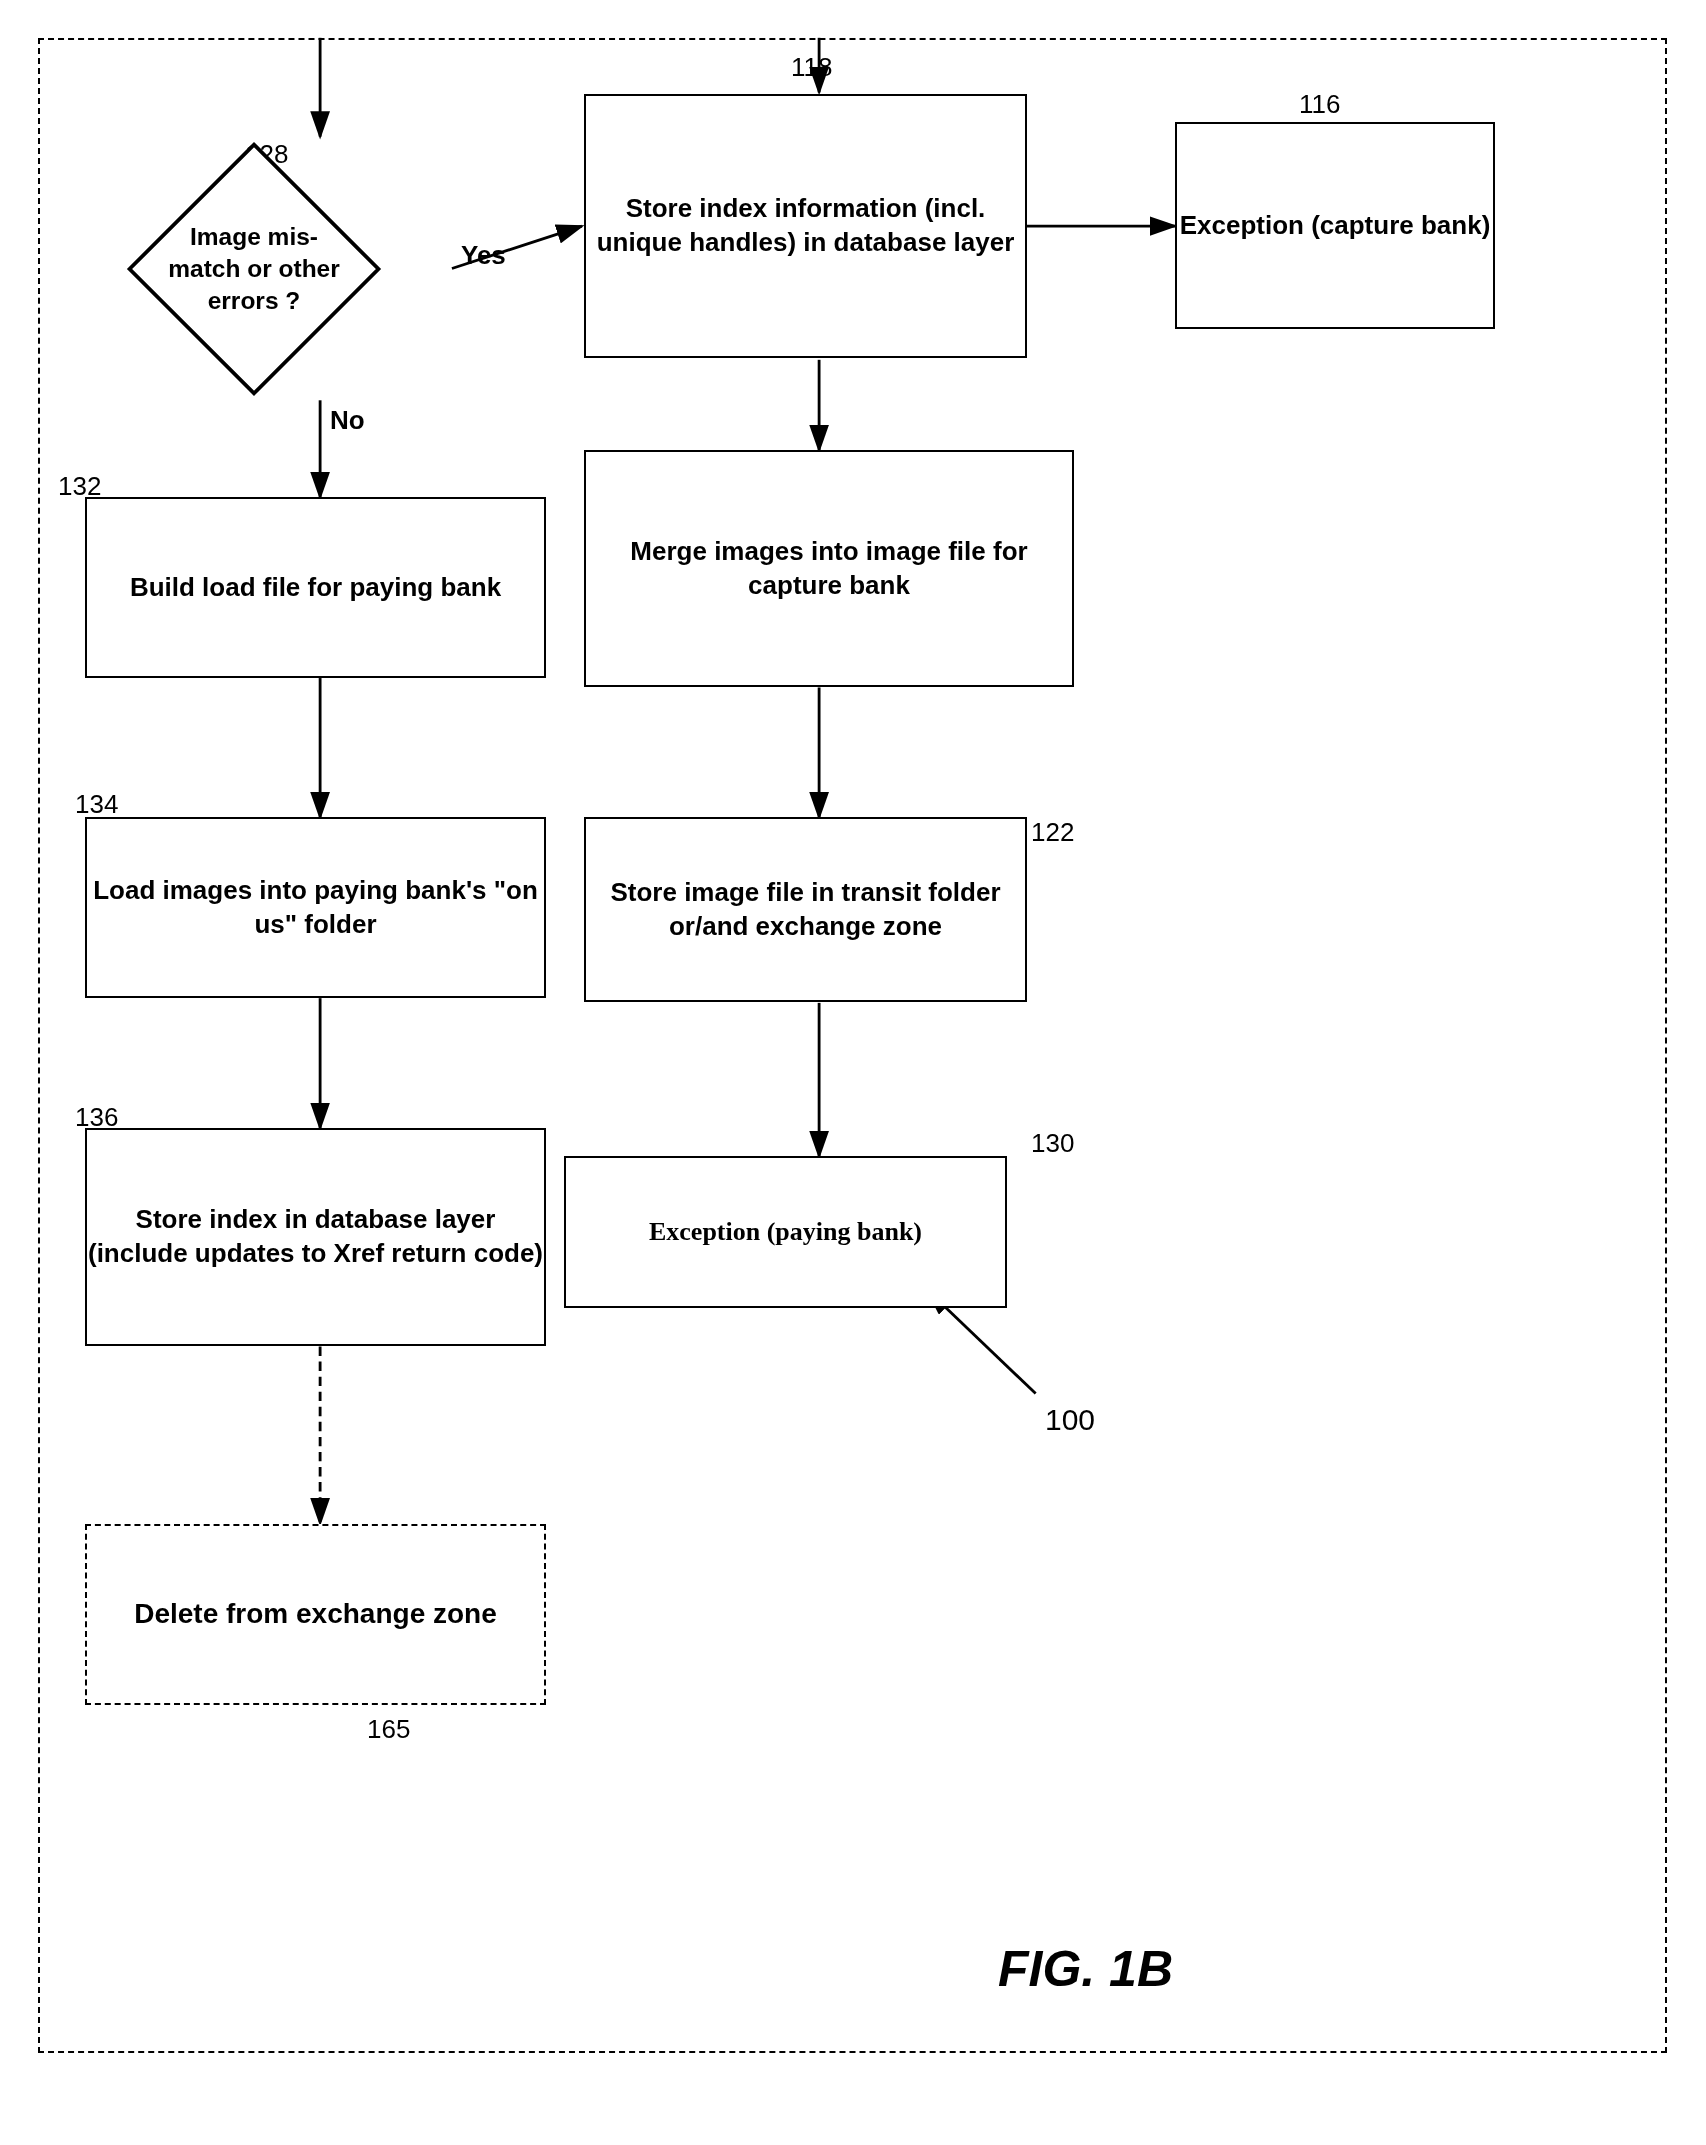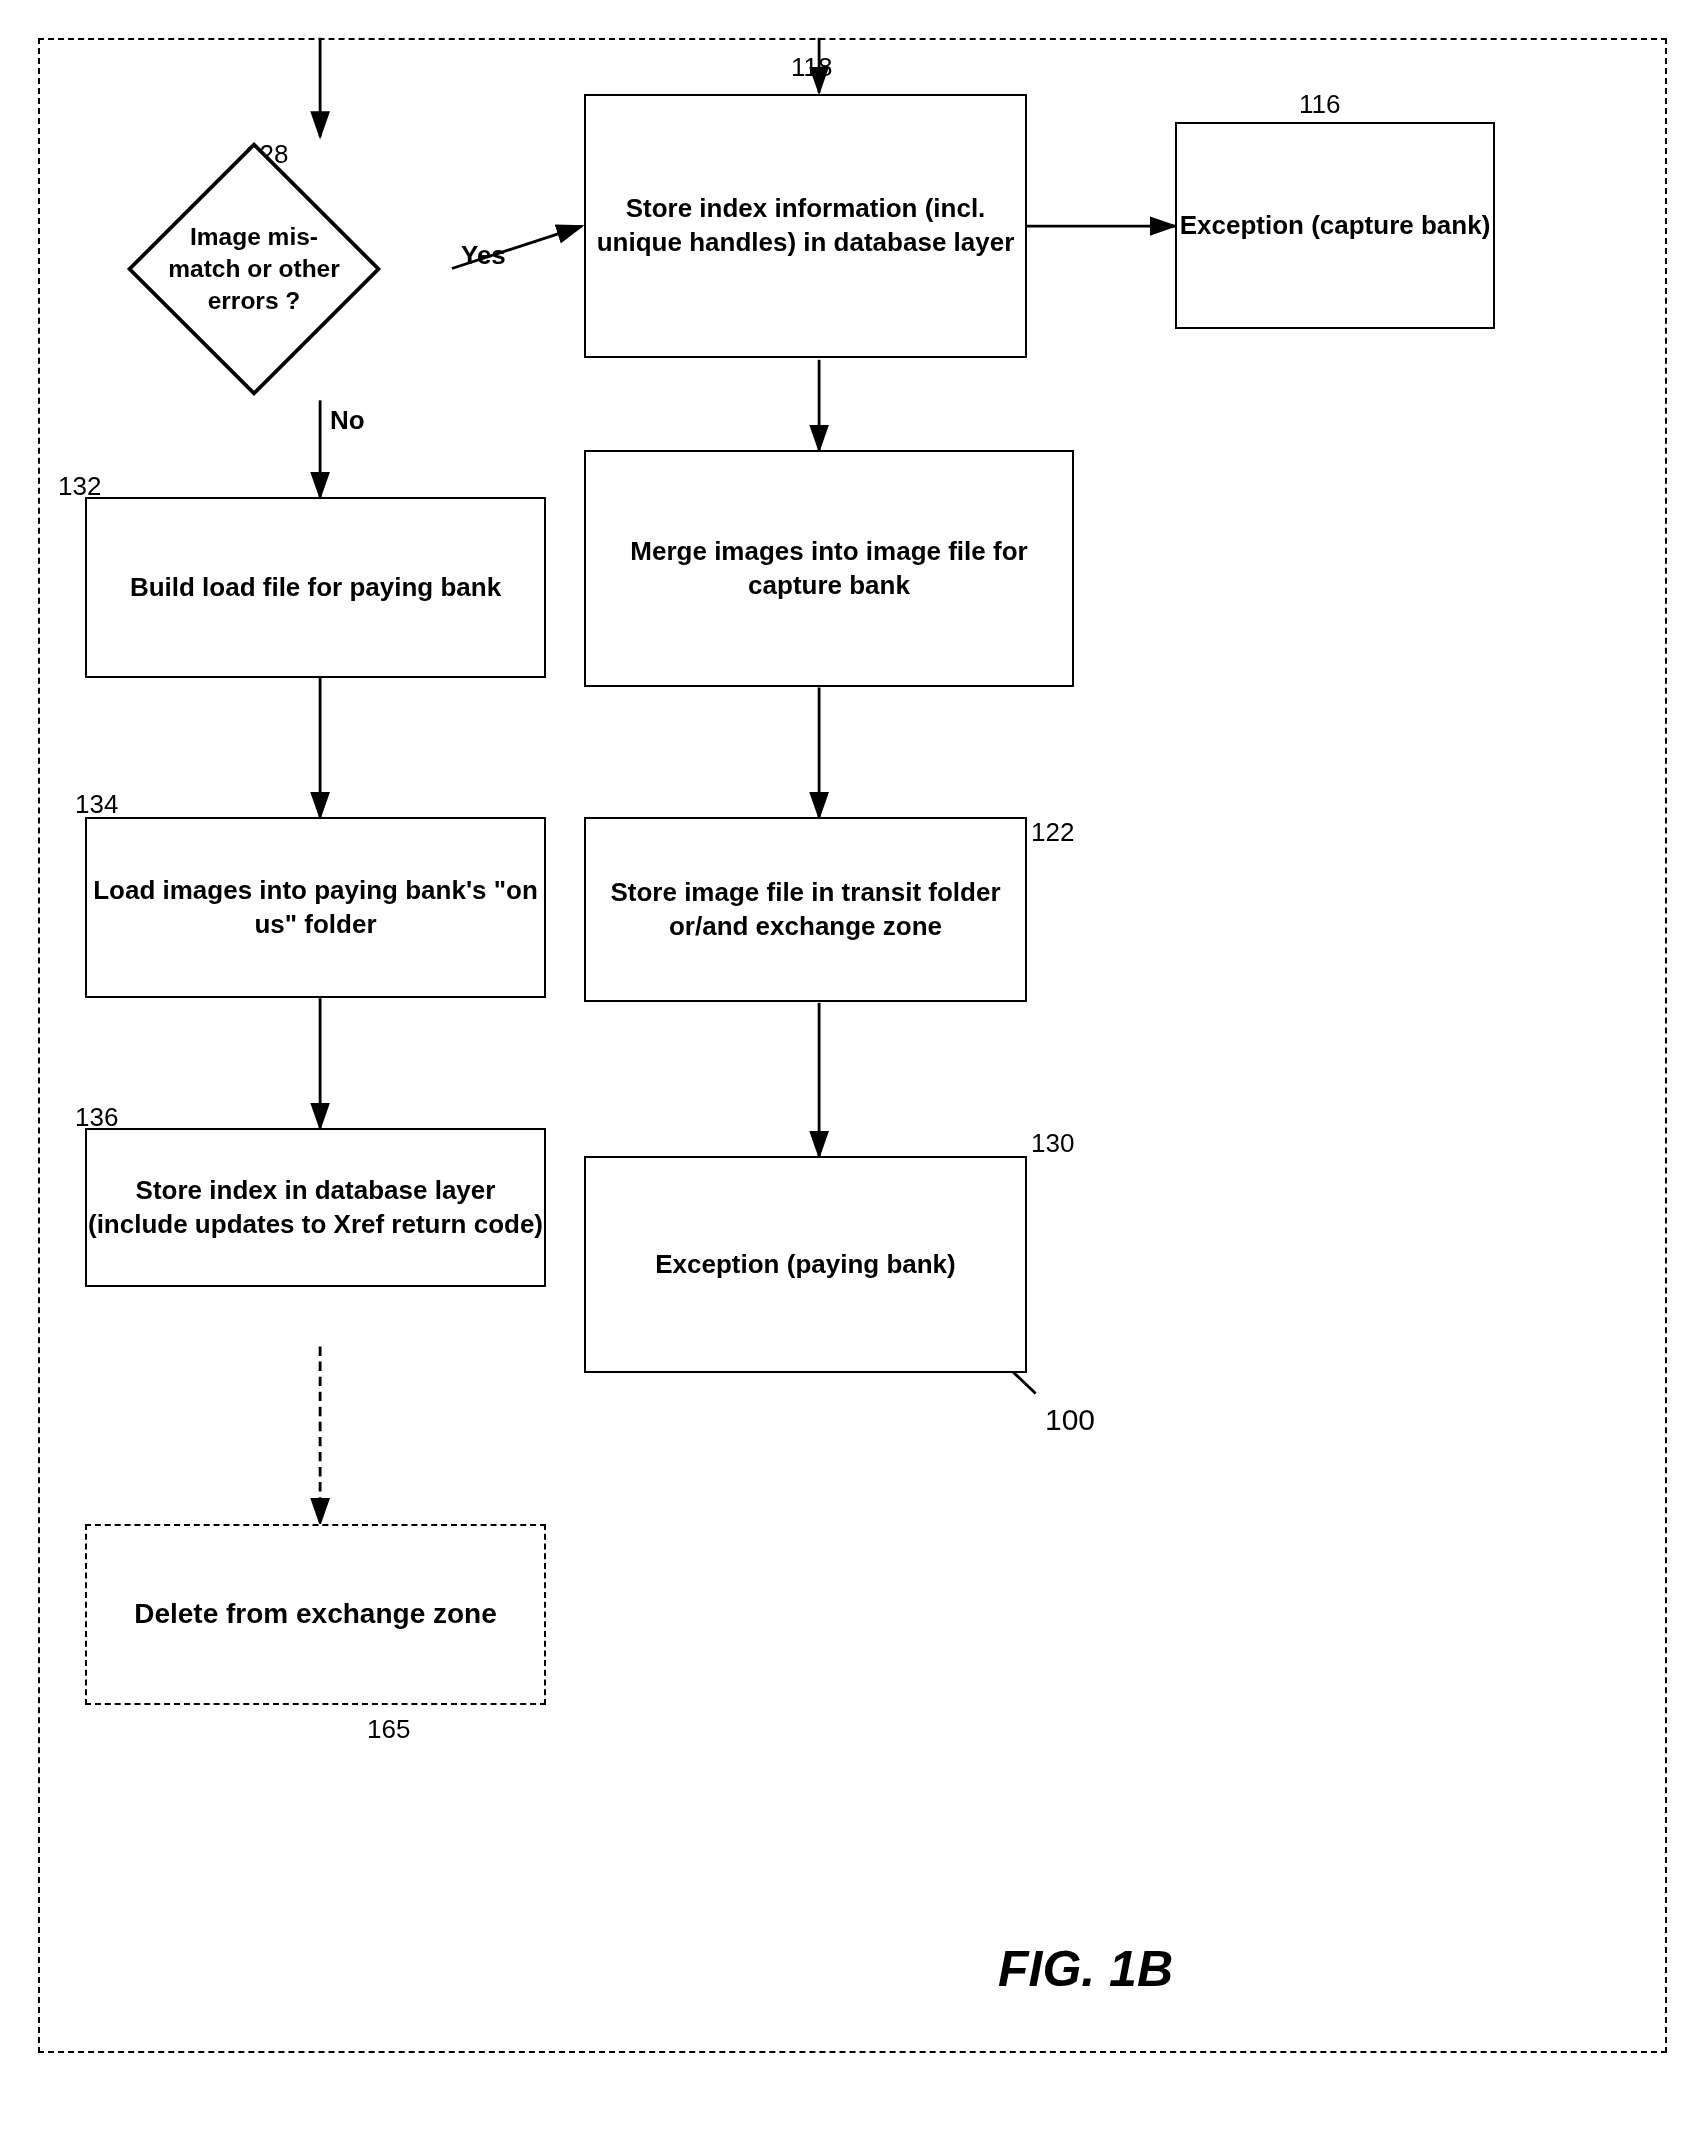--- a/index.html
+++ b/index.html
@@ -197,29 +197,29 @@
   </div>
 
   <div class="box" style="left: 85px; top: 817px; width: 461px; height: 181px;">
     <span>Load images into paying bank's "on us" folder</span>
   </div>
 
   <div class="ref-num" style="left: 75px; top: 1102px;">
     <span>136</span>
   </div>
 
-  <div class="box" style="left: 85px; top: 1128px; width: 461px; height: 159px; text-align: center;">
+  <div class="box" style="left: 85px; top: 1128px; width: 461px; height: 218px; text-align: center;">
     <span>Store index in database layer (include updates to Xref return code)</span>
   </div>
 
   <div class="ref-num" style="left: 1031px; top: 1128px;">
     <span>130</span>
   </div>
 
-  <div class="box" style="left: 584px; top: 1156px; width: 443px; height: 217px;">
+  <div class="box" style="left: 564px; top: 1156px; width: 443px; height: 152px; font-family: Liberation Serif, serif;">
     <span>Exception (paying bank)</span>
   </div>
 
   <div class="box-dashed" style="left: 85px; top: 1524px; width: 461px; height: 181px;">
     <span>Delete from exchange zone</span>
   </div>
 
   <div class="ref-num" style="left: 367px; top: 1714px;">
     <span>165</span>
   </div>

